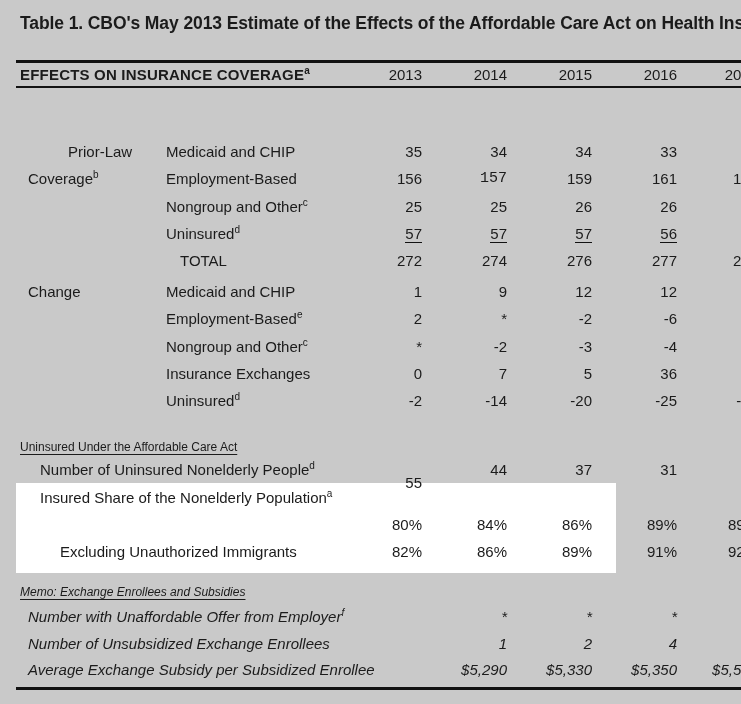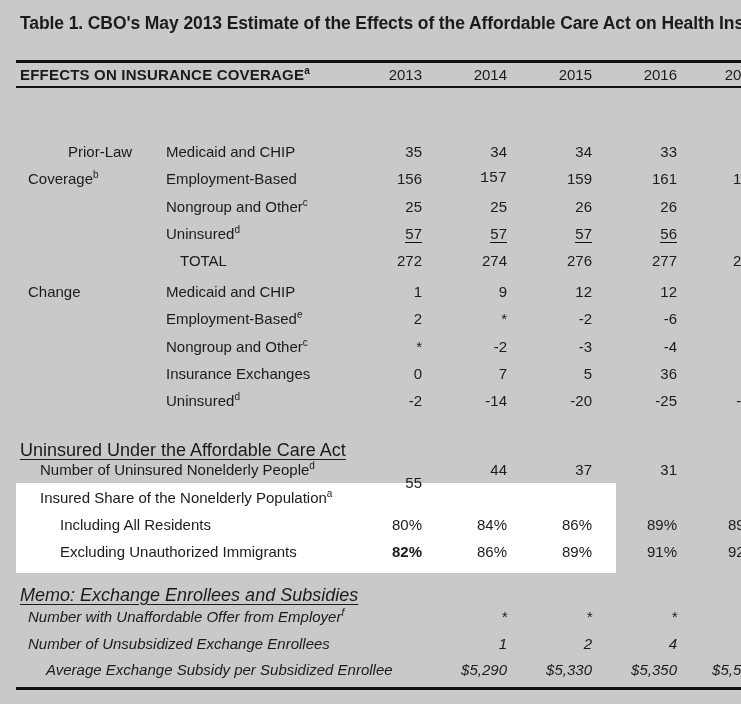--- a/index.html
+++ b/index.html
@@ -25,21 +25,21 @@
     left:20px;top:66px;
     font-size:15px;font-weight:bold;letter-spacing:0.2px;
   }
   .subtitle{left:20px;top:91px;font-size:15px;}
   .lbl{position:absolute;font-size:15px;white-space:nowrap;line-height:18px;}
   .val{position:absolute;width:72px;text-align:right;font-size:15px;line-height:18px;white-space:nowrap;}
   .year{position:absolute;width:72px;text-align:right;font-size:15px;top:66px;}
   sup{font-size:10px;line-height:0;vertical-align:super;}
   .it{font-style:italic;}
   .sec-heading{
-    position:absolute;left:20px;font-size:18px;white-space:nowrap;
+    position:absolute;left:20px;font-size:12px;white-space:nowrap;
     text-decoration:underline;text-underline-offset:3px;
   }
   .heading-uninsured{top:440px;}
   .heading-memo{top:585px;font-style:italic;}
   .u-num{border-bottom:1.6px solid #121212;padding-bottom:0px;margin-top:21px;}
   .highlight{
     position:absolute;left:16px;top:483px;width:600px;height:90px;
     background:#ffffff;
   }
   #table-layer{position:absolute;left:0;top:0;width:100%;height:100%;}
@@ -133,43 +133,42 @@
       <div class="val" style="left: 520px; top: 392px; width: 72px;">-20</div>
       <div class="val" style="left: 605px; top: 392px; width: 72px;">-25</div>
       <div class="val" style="left: 686px; top: 392px; width: 72px;">-26</div>
       <div class="lbl" style="left: 40px; top: 461px;">Number of Uninsured Nonelderly People<sup>d</sup></div>
       <div class="val" style="left: 350px; top: 474px; width: 72px;">55</div>
       <div class="val" style="left: 435px; top: 461px; width: 72px;">44</div>
       <div class="val" style="left: 520px; top: 461px; width: 72px;">37</div>
       <div class="val" style="left: 605px; top: 461px; width: 72px;">31</div>
       <div class="val" style="left: 686px; top: 461px; width: 72px;">30</div>
       <div class="lbl" style="left: 40px; top: 489px;">Insured Share of the Nonelderly Population<sup>a</sup></div>
-      <div class="lbl" style="left: 60px; top: 516px;">Including All Residents</div>
       <div class="val" style="left: 350px; top: 516px; width: 72px;">80%</div>
       <div class="val" style="left: 435px; top: 516px; width: 72px;">84%</div>
       <div class="val" style="left: 520px; top: 516px; width: 72px;">86%</div>
       <div class="val" style="left: 605px; top: 516px; width: 72px;">89%</div>
       <div class="val" style="left: 686px; top: 516px; width: 72px;">89%</div>
       <div class="lbl" style="left: 60px; top: 543px;">Excluding Unauthorized Immigrants</div>
-      <div class="val" style="left: 350px; top: 543px; width: 72px; font-weight: bold;">82%</div>
+      <div class="val" style="left: 350px; top: 543px; width: 72px;">82%</div>
       <div class="val" style="left: 435px; top: 543px; width: 72px;">86%</div>
       <div class="val" style="left: 520px; top: 543px; width: 72px;">89%</div>
       <div class="val" style="left: 605px; top: 543px; width: 72px;">91%</div>
       <div class="val" style="left: 686px; top: 543px; width: 72px;">92%</div>
       <div class="lbl it" style="left: 28px; top: 608px;">Number with Unaffordable Offer from Employer<sup>f</sup></div>
       <div class="val it" style="left: 435px; top: 608px; width: 72px;">*</div>
       <div class="val it" style="left: 520px; top: 608px; width: 72px;">*</div>
       <div class="val it" style="left: 605px; top: 608px; width: 72px;">*</div>
       <div class="val it" style="left: 686px; top: 608px; width: 72px;">*</div>
       <div class="lbl it" style="left: 28px; top: 635px;">Number of Unsubsidized Exchange Enrollees</div>
       <div class="val it" style="left: 435px; top: 635px; width: 72px;">1</div>
       <div class="val it" style="left: 520px; top: 635px; width: 72px;">2</div>
       <div class="val it" style="left: 605px; top: 635px; width: 72px;">4</div>
       <div class="val it" style="left: 686px; top: 635px; width: 72px;">5</div>
-      <div class="lbl it" style="left: 46px; top: 661px;">Average Exchange Subsidy per Subsidized Enrollee</div>
+      <div class="lbl it" style="left: 28px; top: 661px;">Average Exchange Subsidy per Subsidized Enrollee</div>
       <div class="val it" style="left: 435px; top: 661px; width: 72px;">$5,290</div>
       <div class="val it" style="left: 520px; top: 661px; width: 72px;">$5,330</div>
       <div class="val it" style="left: 605px; top: 661px; width: 72px;">$5,350</div>
       <div class="val it" style="left: 686px; top: 661px; width: 72px;">$5,590</div>
     </div>
 
   <div class="hline rule-bottom"></div>
 
 </div>
 

